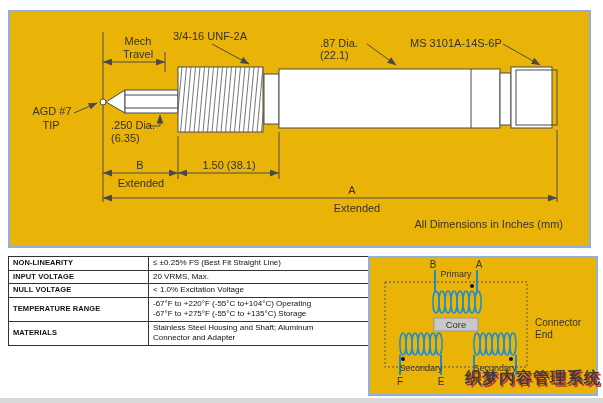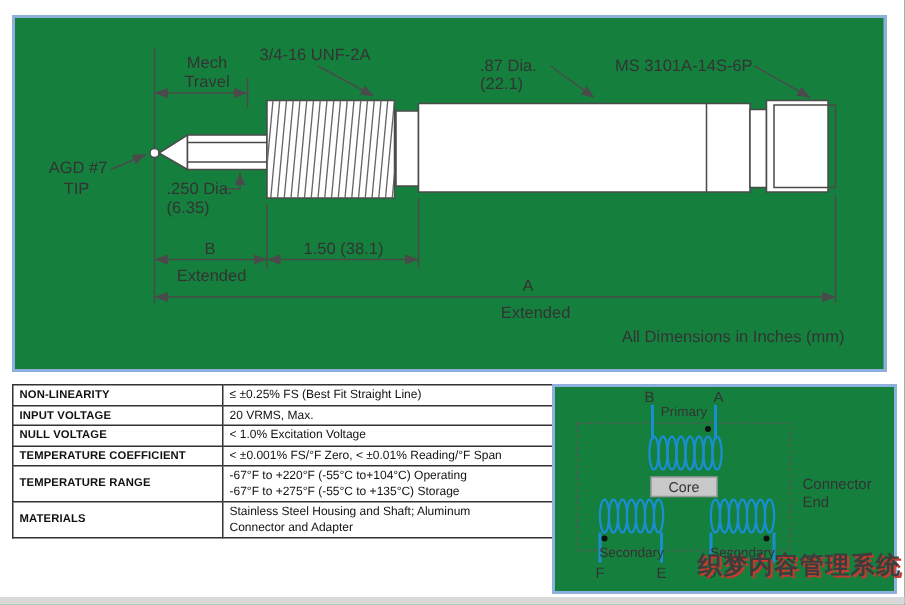--- a/index.html
+++ b/index.html
@@ -1,20 +1,20 @@
 <!DOCTYPE html>
 <html><head>
 <meta charset="utf-8">
 <style>
   html,body{margin:0;padding:0;}
   body{
     width:603px;height:403px;position:relative;background:#fff;
     font-family:"Liberation Sans",sans-serif;overflow:hidden;
   }
-  .panel{position:absolute;background:#15803d;border:2px solid #8fafdf;box-sizing:border-box;}
+  .panel{position:absolute;background:#eab308;border:2px solid #8fafdf;box-sizing:border-box;}
   #drawing-panel{left:8px;top:10px;width:583px;height:238px;}
   #wiring-panel{left:368px;top:256px;width:230px;height:140px;}
   #spec-table-wrap{position:absolute;left:8px;top:256px;}
   table.specs{border-collapse:collapse;table-layout:fixed;width:420px;}
   table.specs td{
     border:1px solid #333;padding:1px 4px;vertical-align:middle;
     font-size:8px;line-height:10.5px;color:#111;
   }
   table.specs td.lbl{width:131px;font-weight:bold;font-size:7.5px;letter-spacing:.1px;}
   table.specs td.val{white-space:pre-line;}
@@ -115,24 +115,20 @@
       </tr>
       <tr>
         <td class="lbl">INPUT VOLTAGE</td>
         <td class="val">20 VRMS, Max.</td>
       </tr>
       <tr>
         <td class="lbl">NULL VOLTAGE</td>
         <td class="val">&lt; 1.0% Excitation Voltage</td>
       </tr>
       <tr>
-        <td class="lbl">TEMPERATURE COEFFICIENT</td>
-        <td class="val">&lt; ±0.001% FS/°F Zero, &lt; ±0.01% Reading/°F Span</td>
-      </tr>
-      <tr>
         <td class="lbl">TEMPERATURE RANGE</td>
         <td class="val">-67°F to +220°F (-55°C to+104°C) Operating
 -67°F to +275°F (-55°C to +135°C) Storage</td>
       </tr>
       <tr>
         <td class="lbl">MATERIALS</td>
         <td class="val">Stainless Steel Housing and Shaft; Aluminum
 Connector and Adapter</td>
       </tr>
     </tbody>

